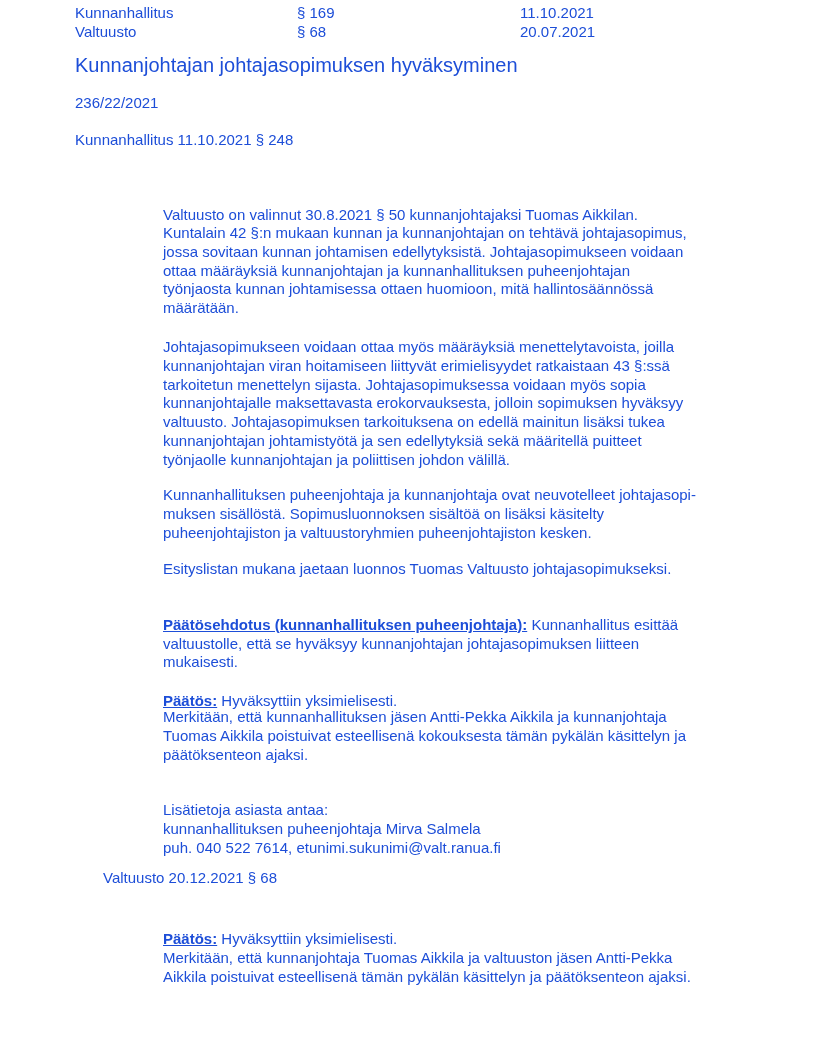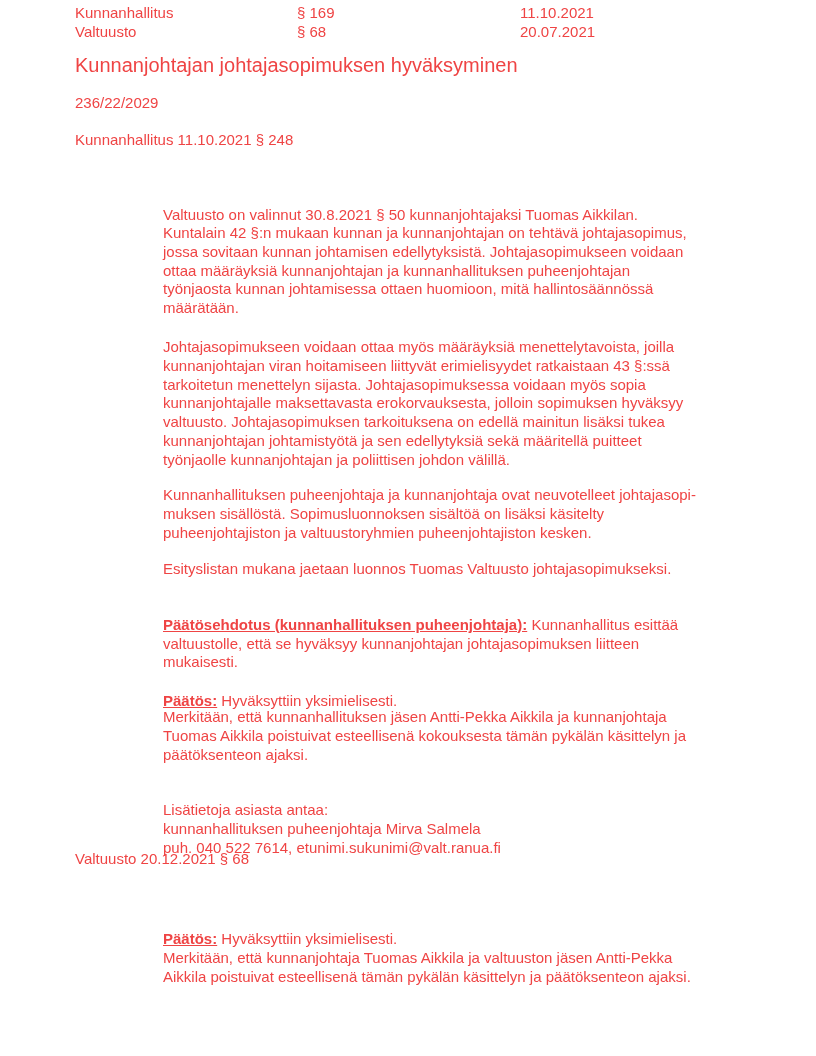--- a/index.html
+++ b/index.html
@@ -4,21 +4,21 @@
 <style>
   html, body { margin: 0; padding: 0; background: #ffffff; }
   .page {
     position: relative;
     width: 816px;
     height: 1056px;
     background: #ffffff;
     font-family: "Liberation Sans", sans-serif;
     font-size: 15px;
     line-height: 18.8px;
-    color: #ef4444;
+    color: #1d4ed8;
     overflow: hidden;
   }
   .abs { position: absolute; }
   .pre { white-space: pre-line; }
   .header-row { position: absolute; left: 75px; width: 680px; height: 18.8px; }
   .header-row .c1 { position: absolute; left: 0; }
   .header-row .c2 { position: absolute; left: 222px; }
   .header-row .c3 { position: absolute; left: 445px; }
   .doc-title {
     font-weight: normal;
@@ -44,21 +44,21 @@
     <span class="c3">11.10.2021</span>
   </div>
   <div class="header-row" style="top: 22.8px;">
     <span class="c1">Valtuusto</span>
     <span class="c2">§ 68</span>
     <span class="c3">20.07.2021</span>
   </div>
 
   <div class="abs doc-title" style="top: 54px; left: 75px; width: 680px;">Kunnanjohtajan johtajasopimuksen hyväksyminen</div>
 
-  <div class="abs" style="top: 94px; left: 75px;">236/22/2029</div>
+  <div class="abs" style="top: 94px; left: 75px;">236/22/2021</div>
 
   <div class="abs margin-heading" style="top: 131px;">Kunnanhallitus 11.10.2021 § 248</div>
 
   <div class="abs body-block pre" style="top: 186px; margin-top: 20px;">Valtuusto on valinnut 30.8.2021 § 50 kunnanjohtajaksi Tuomas Aikkilan.</div>
 
   <div class="abs body-block pre" style="top: 224px;">Kuntalain 42 §:n mukaan kunnan ja kunnanjohtajan on tehtävä johtajasopimus,
 jossa sovitaan kunnan johtamisen edellytyksistä. Johtajasopimukseen voidaan
 ottaa määräyksiä kunnanjohtajan ja kunnanhallituksen puheenjohtajan
 työnjaosta kunnan johtamisessa ottaen huomioon, mitä hallintosäännössä
 määrätään.</div>
@@ -88,21 +88,21 @@
   </div>
 
   <div class="abs body-block pre" style="top: 708px;">Merkitään, että kunnanhallituksen jäsen Antti-Pekka Aikkila ja kunnanjohtaja
 Tuomas Aikkila poistuivat esteellisenä kokouksesta tämän pykälän käsittelyn ja
 päätöksenteon ajaksi.</div>
 
   <div class="abs body-block pre" style="top: 801px;">Lisätietoja asiasta antaa:
 kunnanhallituksen puheenjohtaja Mirva Salmela
 puh. 040 522 7614, etunimi.sukunimi@valt.ranua.fi</div>
 
-  <div class="abs margin-heading" style="top: 850px;">Valtuusto 20.12.2021 § 68</div>
+  <div class="abs margin-heading" style="top: 869px; margin-left: 28px;">Valtuusto 20.12.2021 § 68</div>
 
   <div class="abs body-block pre" style="top: 911px;">
     <span class="label-bu">Päätös:</span><span> Hyväksyttiin yksimielisesti.</span>
   </div>
 
   <div class="abs body-block pre" style="top: 949px;">Merkitään, että kunnanjohtaja Tuomas Aikkila ja valtuuston jäsen Antti-Pekka
 Aikkila poistuivat esteellisenä tämän pykälän käsittelyn ja päätöksenteon ajaksi.</div>
 
 </div>
 

